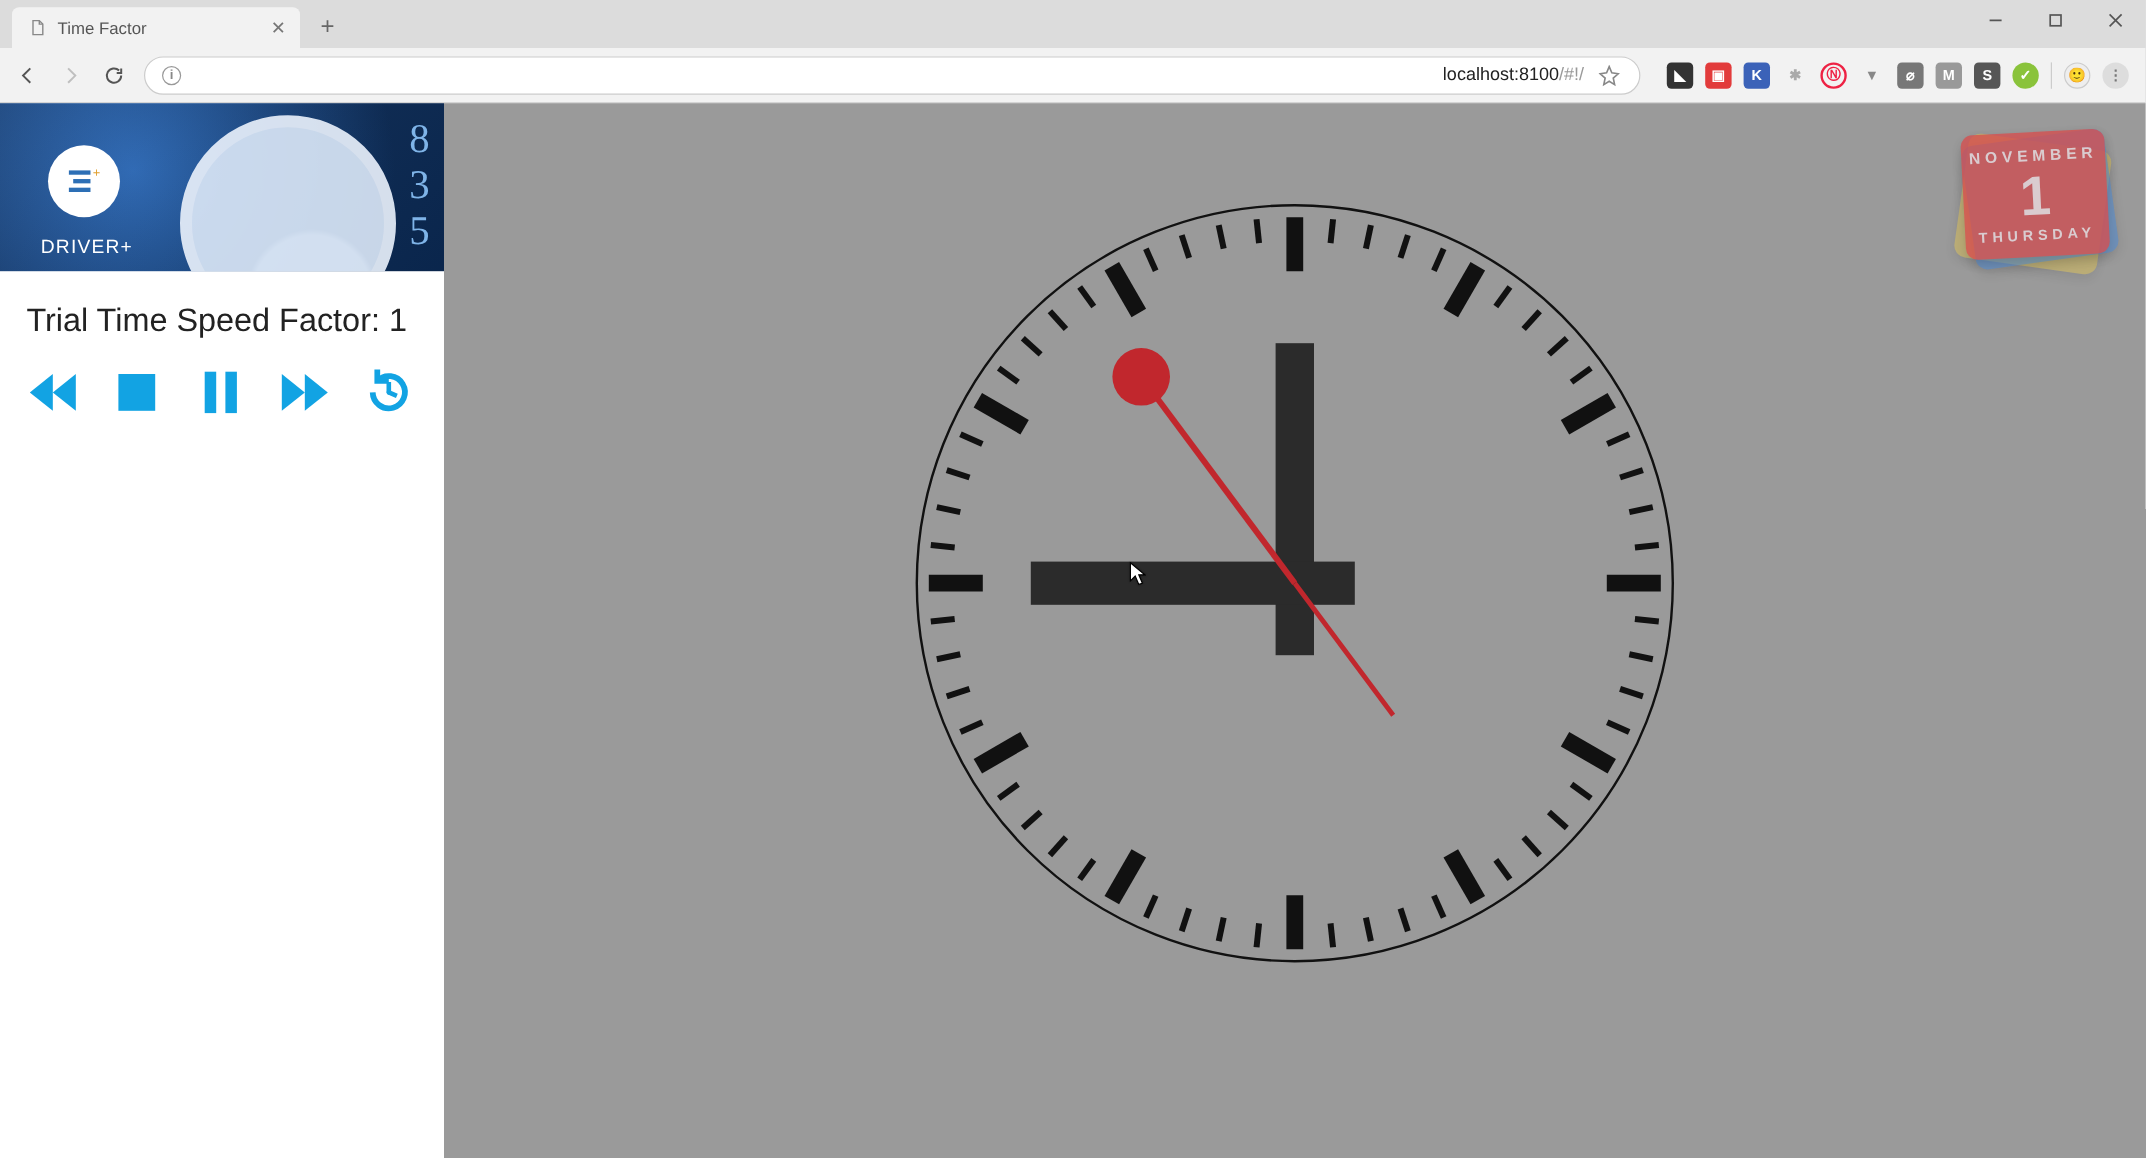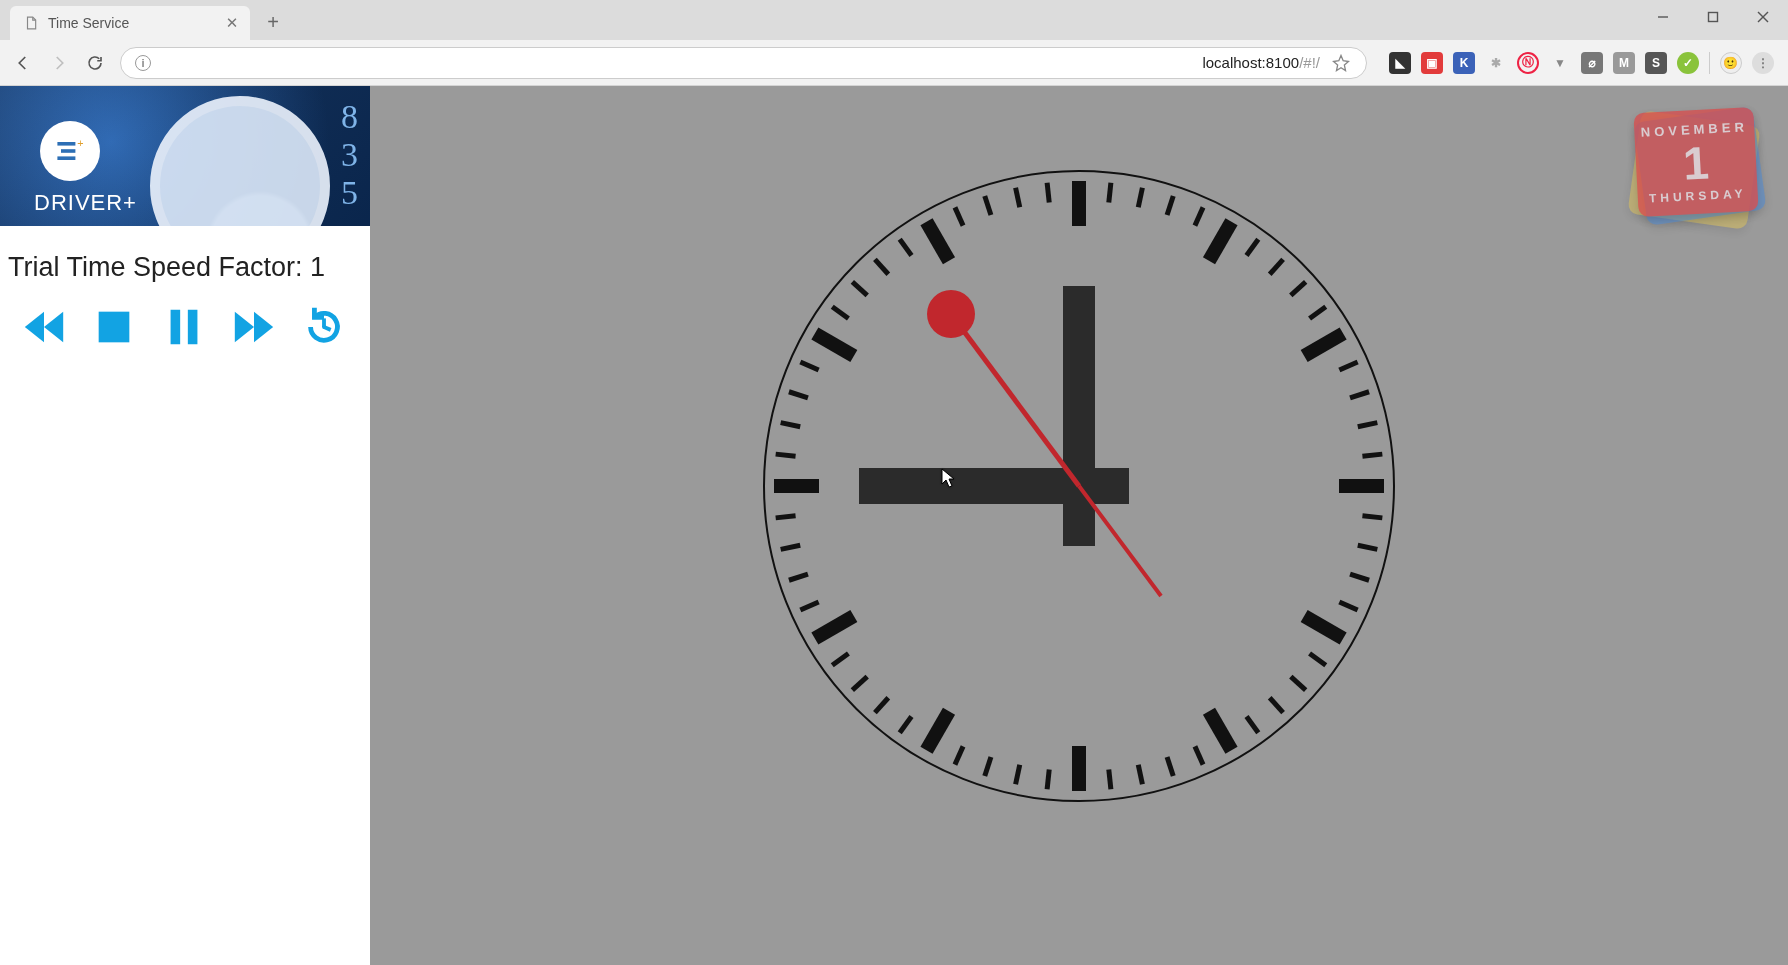--- a/index.html
+++ b/index.html
@@ -67,30 +67,30 @@
     background:
       radial-gradient(circle at 260px 160px, rgba(255,255,255,.5) 50px, rgba(255,255,255,0) 55px),
       linear-gradient(135deg, rgba(255,255,255,.05), rgba(0,0,0,.1));
   }
   .brand-logo {
     position:absolute; top:35px; left:40px; width:60px; height:60px;
     background:#fff; border-radius:50%; display:flex; align-items:center; justify-content:center;
   }
   .brand-logo svg { width:36px; height:36px; }
   .brand-name {
-    position:absolute; bottom:10px; left:34px; font-size:22px; letter-spacing:1px;
+    position:absolute; bottom:10px; left:34px; font-size:16px; letter-spacing:1px;
   }
   .clock-mini {
     position:absolute; right:40px; bottom:-50px; width:180px; height:180px;
     border:10px solid #e8effa; border-radius:50%; background:#d8e5f6;
     transform:scale(1); opacity:.92;
   }
   .digits { position:absolute; top:12px; right:12px; color:#7fb4e8; font-size:34px; font-family:Georgia,serif; pointer-events:none; }
 
-  .speed-label { font-size:27px; color:#222; padding:26px 8px 16px; }
+  .speed-label { font-size:27px; color:#222; padding:26px 22px 16px; }
   .controls { display:flex; gap:22px; padding:4px 20px; align-items:center; }
   .ctl { width:48px; height:48px; display:flex; align-items:center; justify-content:center; color:#12a3e3; cursor:pointer; }
   .ctl svg { width:46px; height:46px; }
 
   .main-area {
     flex:1; background:#9a9a9a; position:relative; display:flex;
     align-items:flex-start; justify-content:center; padding-top:80px;
   }
 
   
@@ -121,21 +121,21 @@
 
 <div class="browser-chrome">
   <div class="titlebar">
     <div class="tab">
       <span class="file-icon">
         <svg viewBox="0 0 24 24" fill="none" stroke="#888" stroke-width="2">
             <path d="M6 2h9l5 5v15H6z"></path>
             <path d="M15 2v5h5"></path>
           </svg>
       </span>
-      <span class="tab-title">Time Service</span>
+      <span class="tab-title">Time Factor</span>
       <span class="tab-close">✕</span>
     </div>
     <div class="new-tab">+</div>
 
     <div class="window-ctrls">
       <div class="win-btn">
           <svg viewBox="0 0 12 12">
             <line x1="1" y1="6" x2="11" y2="6" stroke="#555" stroke-width="1.4"></line>
           </svg>
         </div>

